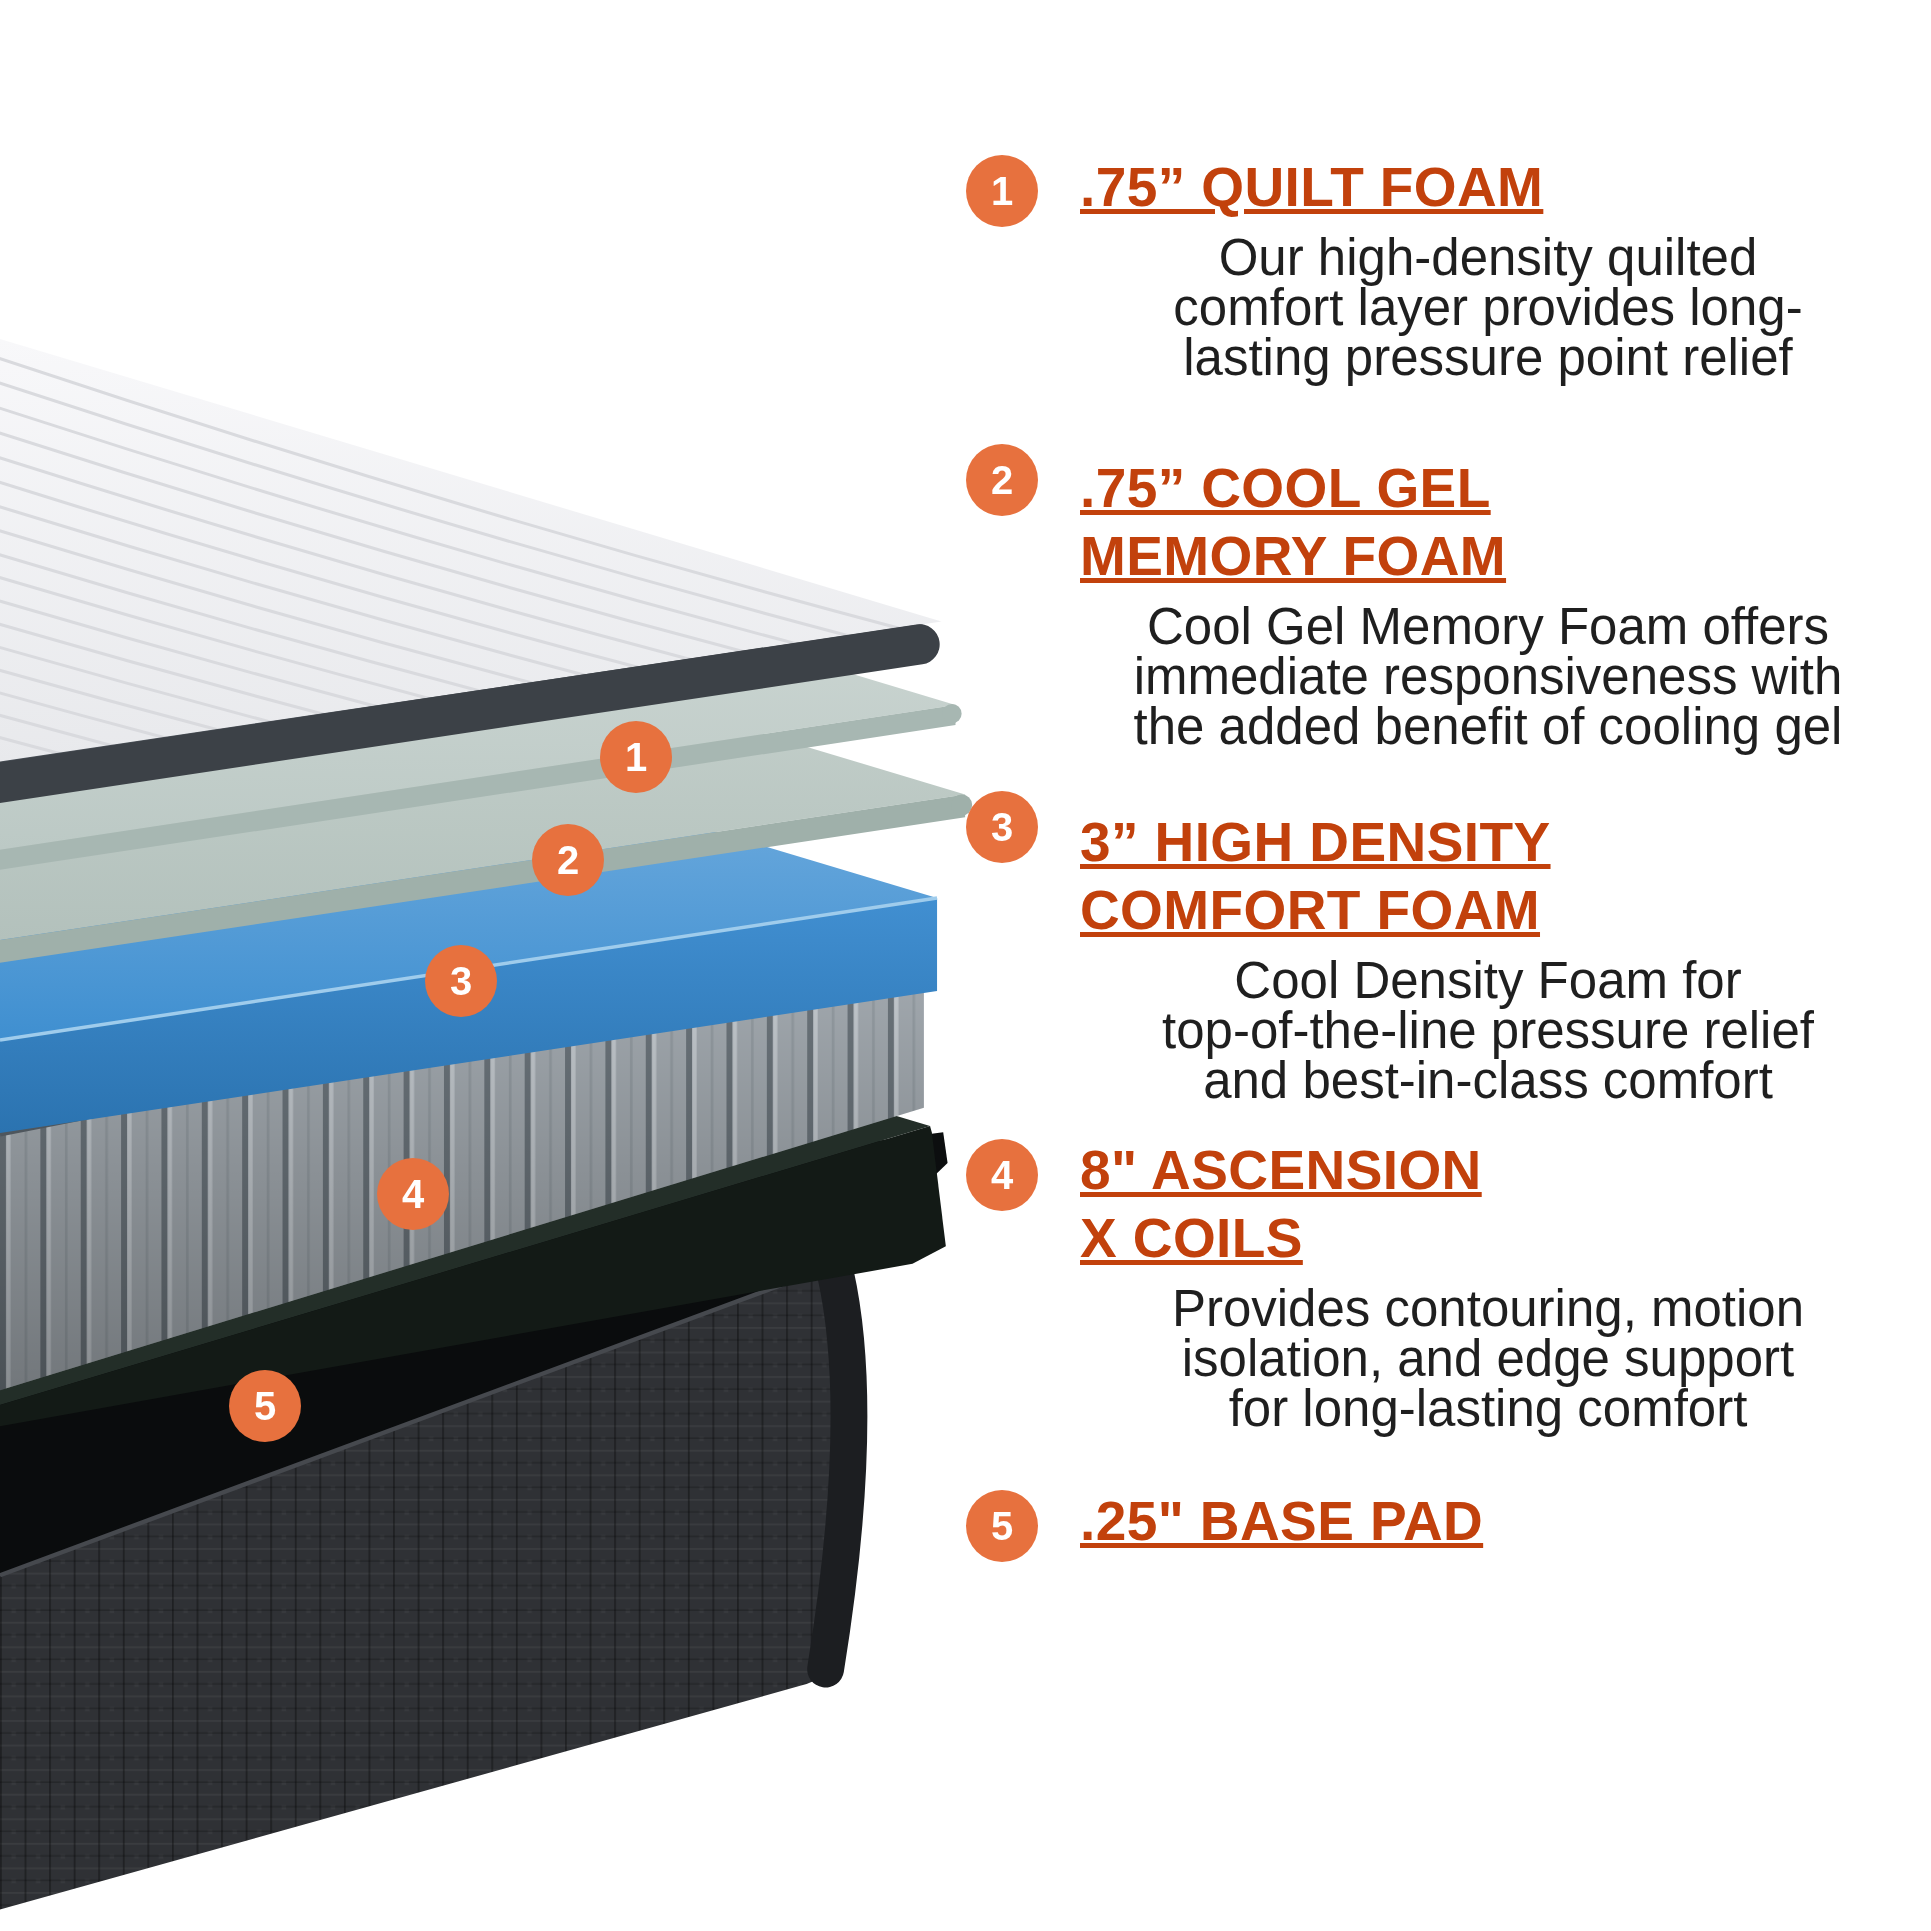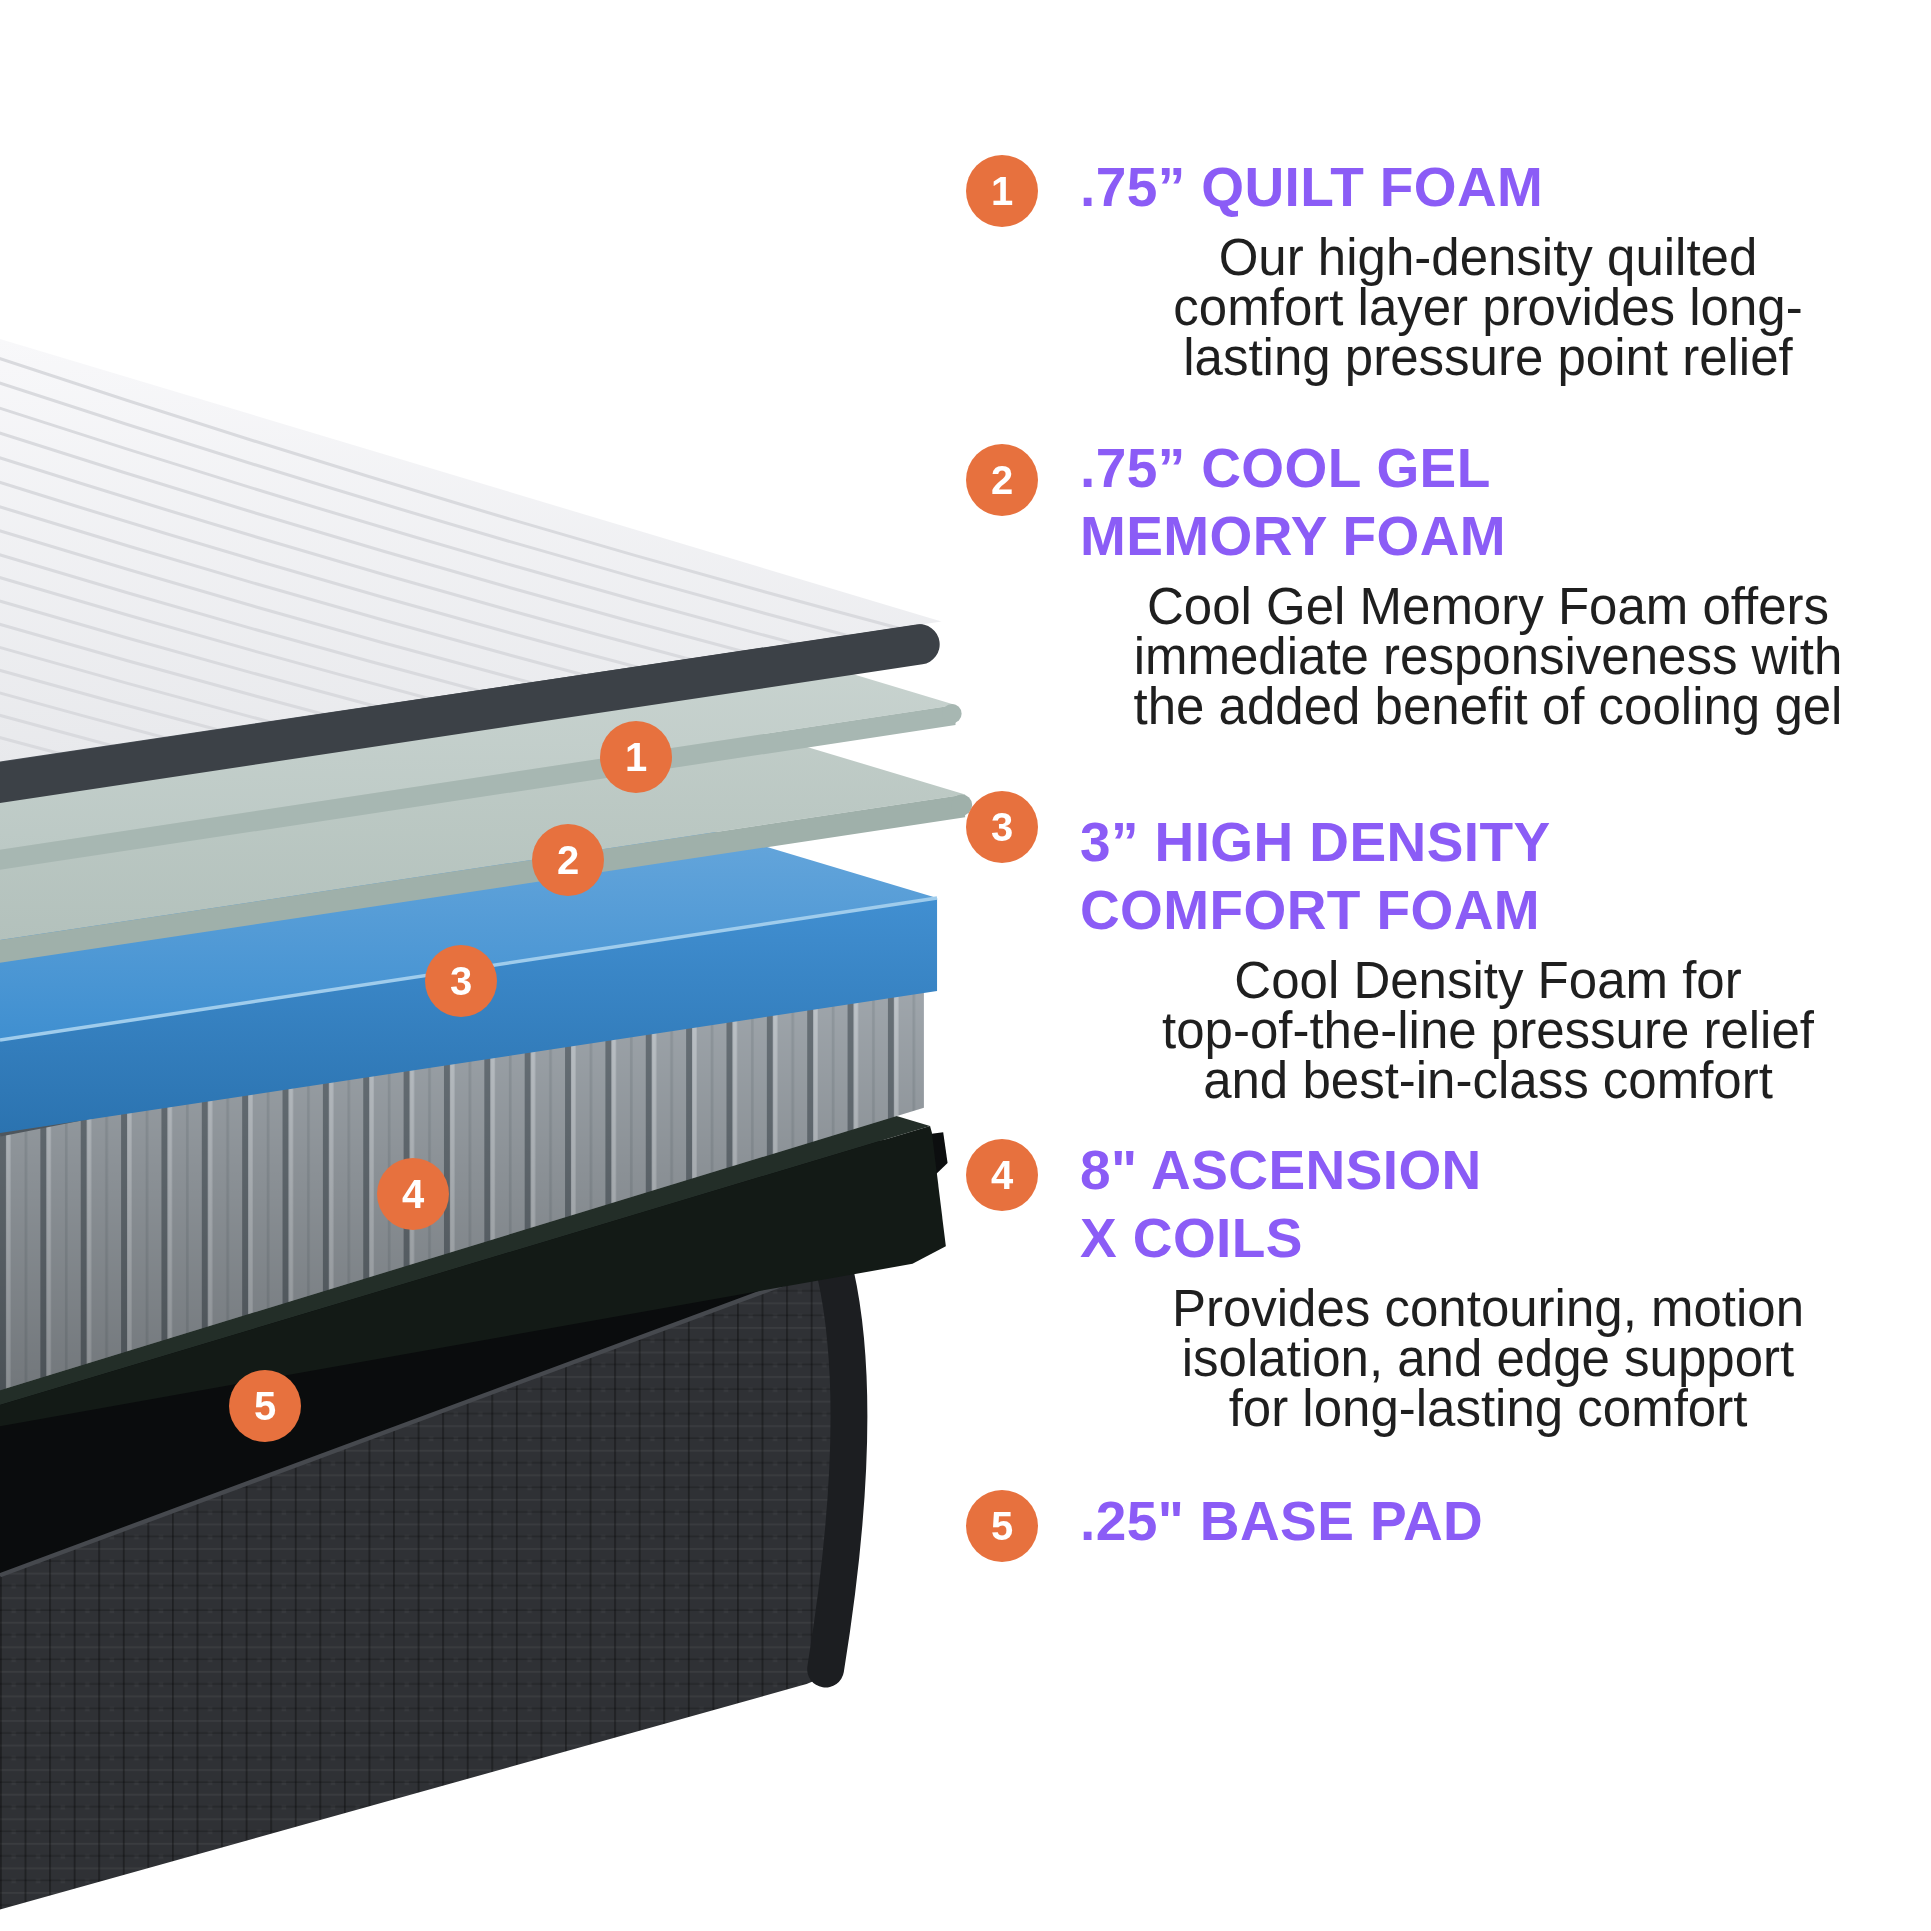--- a/index.html
+++ b/index.html
@@ -14,24 +14,24 @@
     background:var(--accent);color:#ffffff;font-weight:700;font-size:40px;
     display:flex;align-items:center;justify-content:center;line-height:1;
   }
   
   .n1{left:966px;top:155px;} .n2{left:966px;top:444px;} .n3{left:966px;top:791px;}
   .n4{left:966px;top:1139px;} .n5{left:966px;top:1490px;}
   
   .m1{left:600px;top:721px;} .m2{left:532px;top:824px;} .m3{left:425px;top:945px;}
   .m4{left:377px;top:1158px;} .m5{left:229px;top:1370px;}
   .txt{position:absolute;left:1080px;width:816px;}
-  .t1{top:153px;} .t2{top:434px;} .t3{top:808px;} .t4{top:1136px;} .t5{top:1487px;}
+  .t1{top:153px;} .t2{top:454px;} .t3{top:808px;} .t4{top:1136px;} .t5{top:1487px;}
   .heading{
     font-size:55px;line-height:68px;font-weight:800;letter-spacing:0.4px;
-    color:#8b5cf6;white-space:pre-line;margin:0;
+    color:#c2410c;white-space:pre-line;margin:0;text-decoration:underline;
   }
   .body{
     font-size:51px;line-height:50px;font-weight:400;color:#1f1f1f;
     white-space:pre-line;margin:12.3px 0 0 0;text-align:center;
   }
 </style>
 </head>
 <body>
 
 <svg class="illu" viewBox="0 0 1150 2200" aria-hidden="true">

